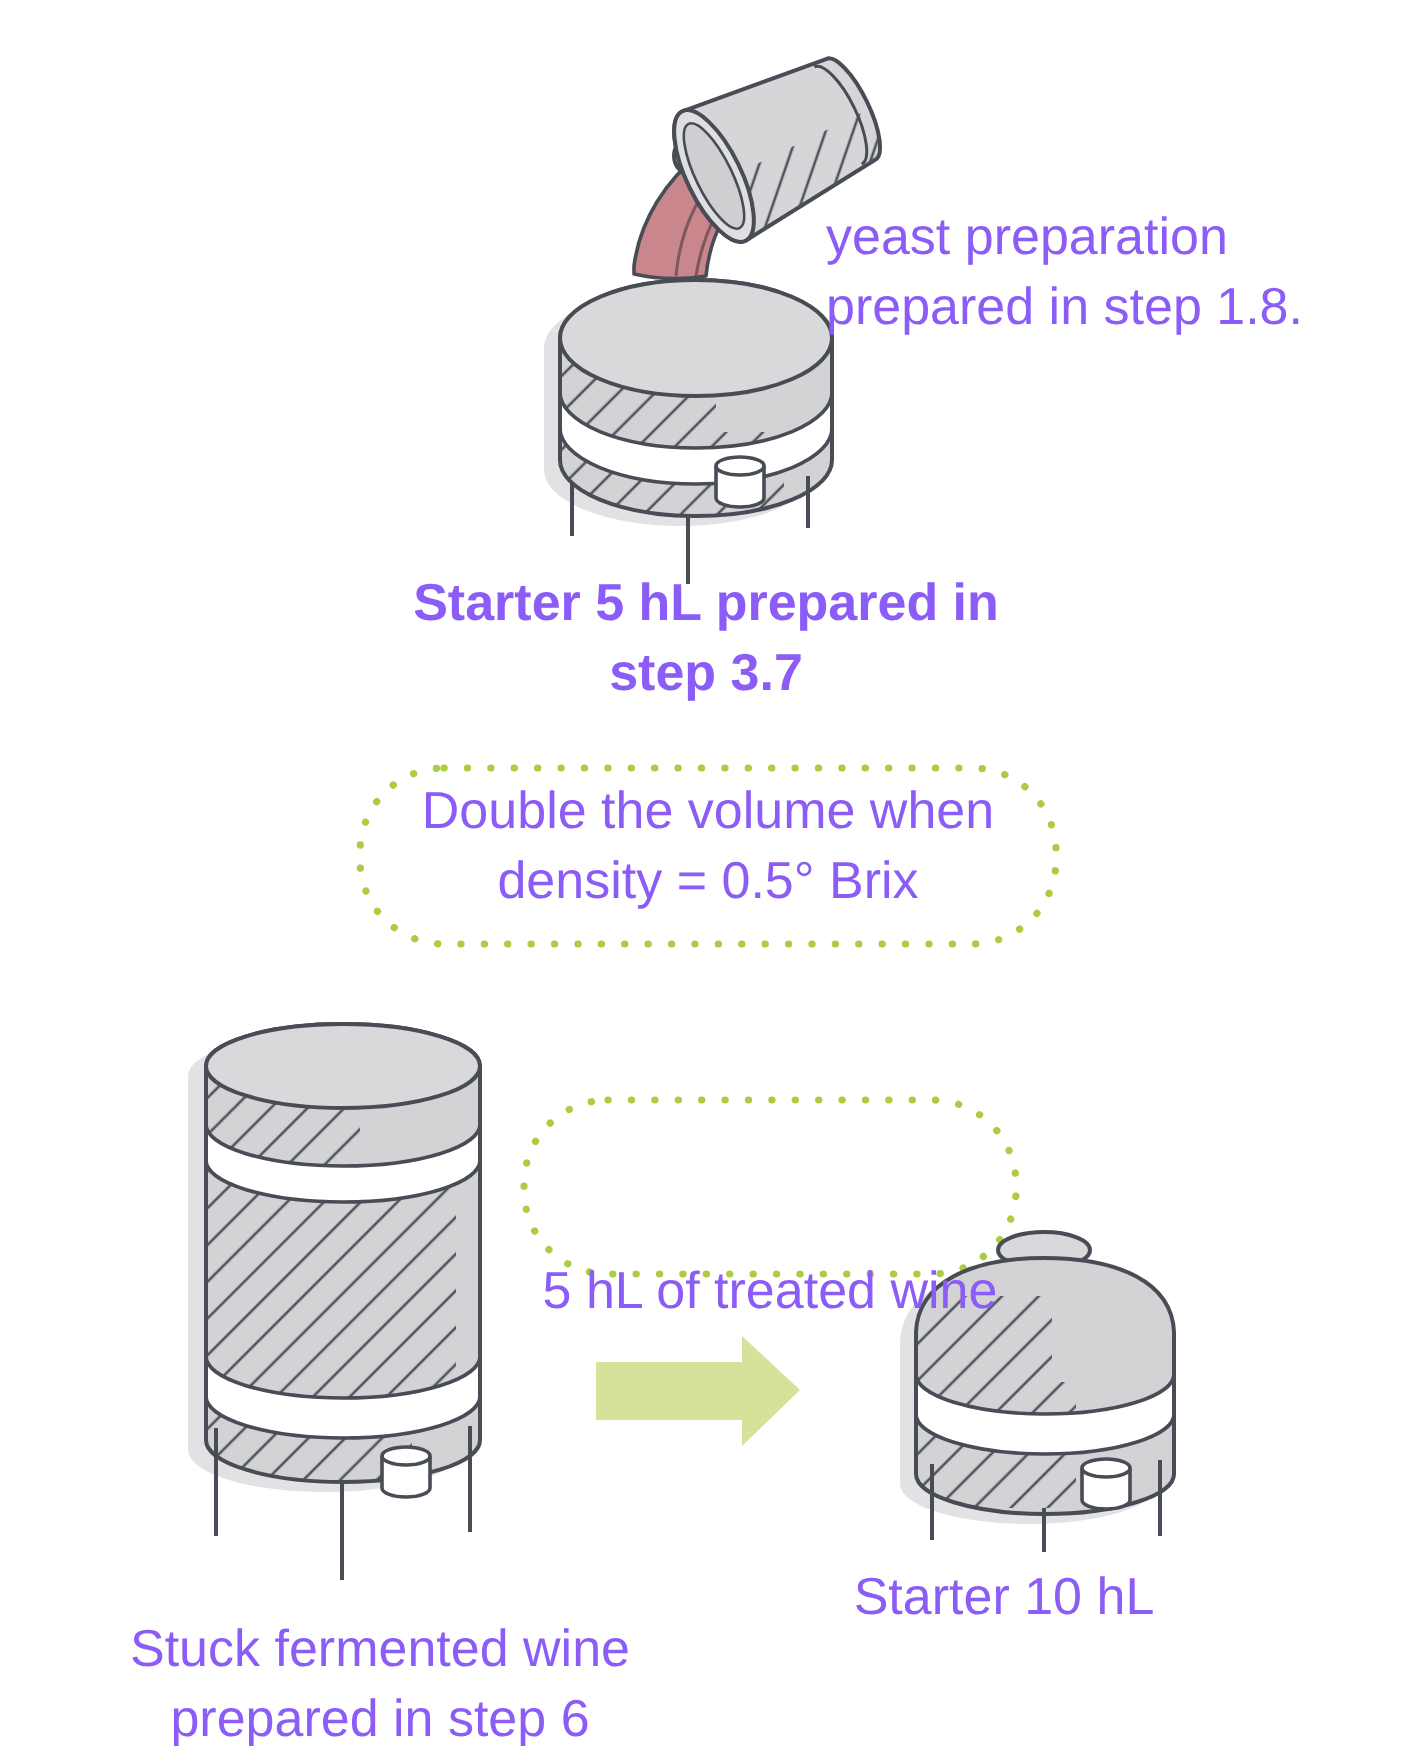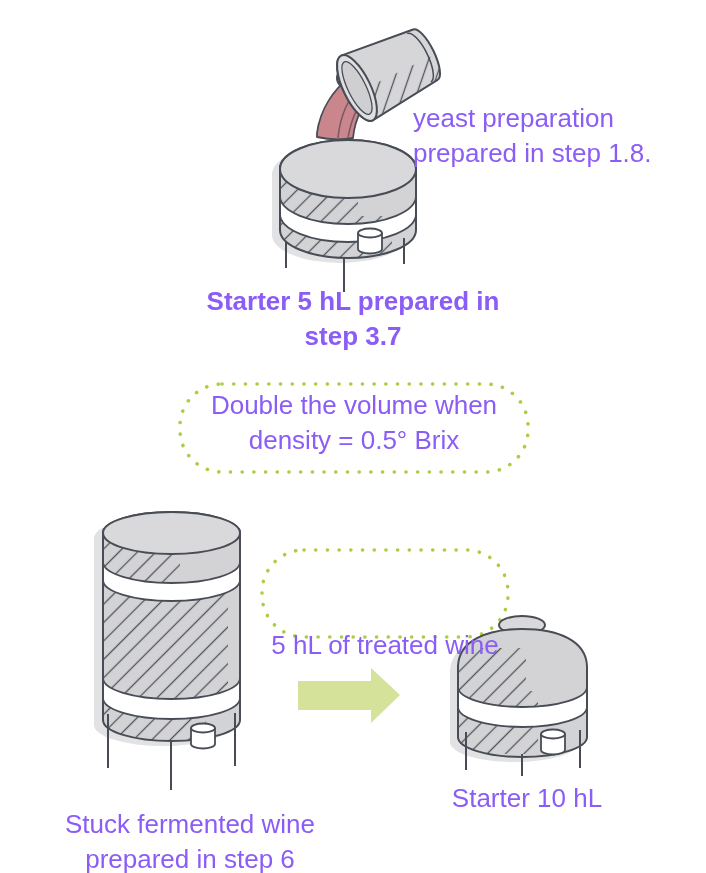--- a/index.html
+++ b/index.html
@@ -123,17 +123,17 @@
 
   <div class="txt center" style="left:262px;top:612px;width:246px;margin-top:16px;">
     <div>5 hL of treated wine</div>
   </div>
 
   <div class="txt center" style="left:40px;top:807px;width:300px;">
     <div>Stuck fermented wine</div>
     <div>prepared in step 6</div>
   </div>
 
-  <div class="txt center" style="left:422px;top:781px;width:210px;">
+  <div class="txt center" style="left:397px;top:781px;width:210px;">
     <div>Starter 10 hL</div>
   </div>
 
 </div>
 
 </body></html>

